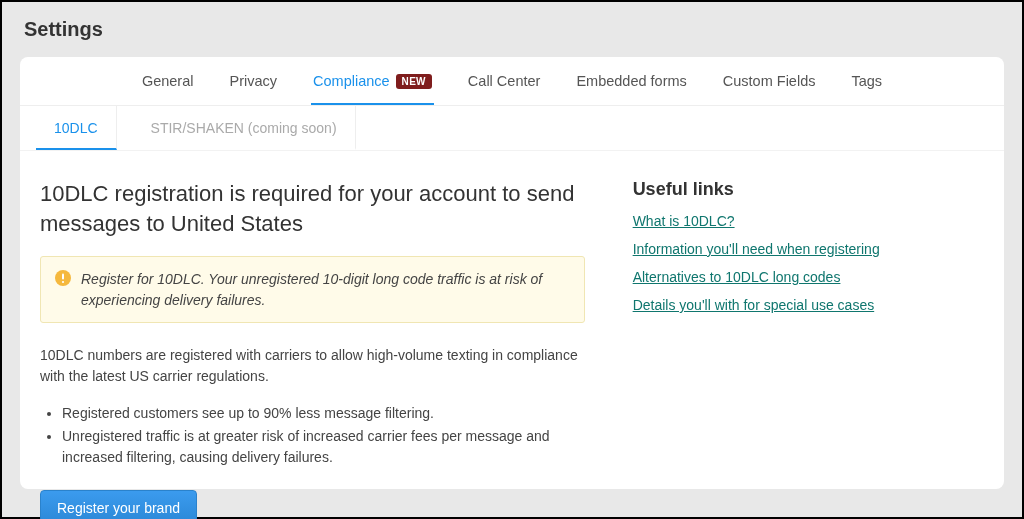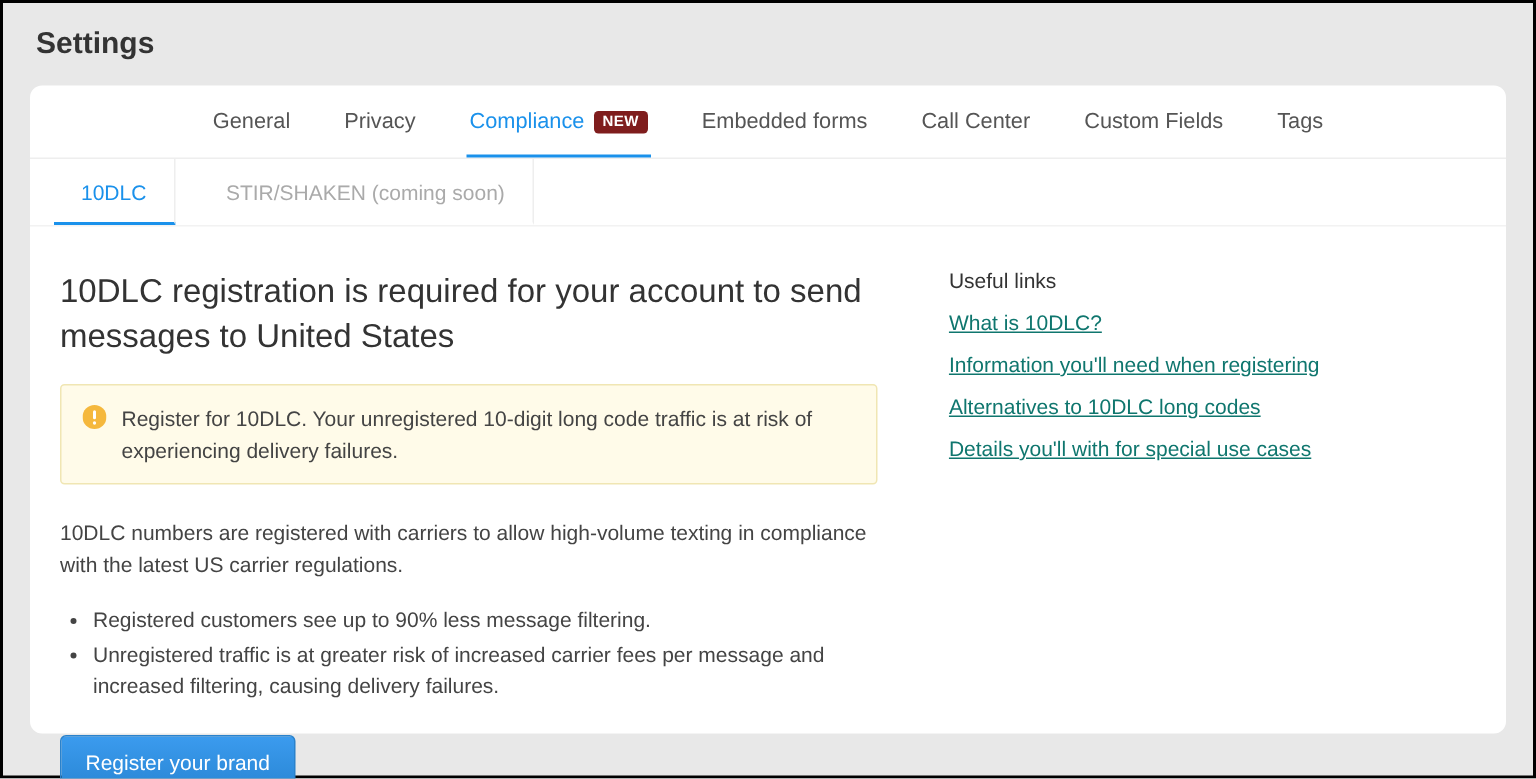--- a/index.html
+++ b/index.html
@@ -113,20 +113,21 @@
     .alert-icon {
       flex: 0 0 auto;
       width: 16px;
       height: 16px;
       margin-top: 1px;
     }
     .alert-text {
       font-size: 14px;
       color: #444;
       line-height: 1.45;
+      font-style: italic;
     }
     .body-text {
       font-size: 14px;
       color: #444;
       line-height: 1.5;
       margin-bottom: 16px;
     }
     .bullets {
       padding-left: 22px;
       margin-bottom: 22px;
@@ -142,22 +143,22 @@
       background: linear-gradient(#3b9bee, #2a87d6);
       color: #fff;
       border: 1px solid #2a82cc;
       border-radius: 4px;
       padding: 9px 16px;
       font-size: 14px;
       cursor: pointer;
       box-shadow: 0 1px 0 rgba(0,0,0,0.05);
     }
     .side-heading {
-      font-size: 14px;
-      font-weight: 400;
+      font-size: 18px;
+      font-weight: 700;
       color: #333;
       margin-bottom: 12px;
     }
     .links-list {
       list-style: none;
     }
     .links-list li {
       margin-bottom: 10px;
     }
     .links-list a {
@@ -180,24 +181,24 @@
           <span>General</span>
         </div>
       <div class="tab-primary">
           <span>Privacy</span>
         </div>
       <div class="tab-primary active">
         <span>Compliance</span>
         <span class="badge-new">NEW</span>
       </div>
       <div class="tab-primary">
+          <span>Call Center</span>
+        </div>
+      <div class="tab-primary">
           <span>Embedded forms</span>
-        </div>
-      <div class="tab-primary">
-          <span>Call Center</span>
         </div>
       <div class="tab-primary">
           <span>Custom Fields</span>
         </div>
       <div class="tab-primary">
           <span>Tags</span>
         </div>
     </div>
 
     <div class="tabs-secondary">

